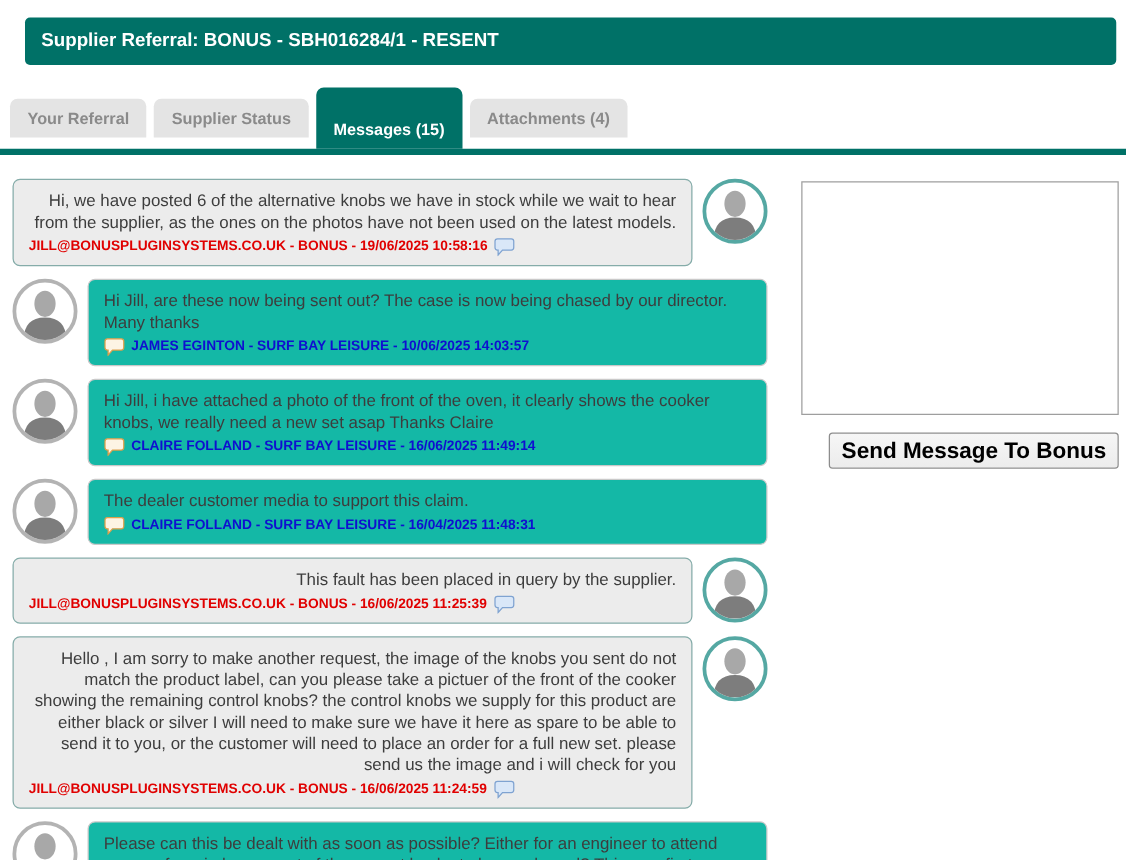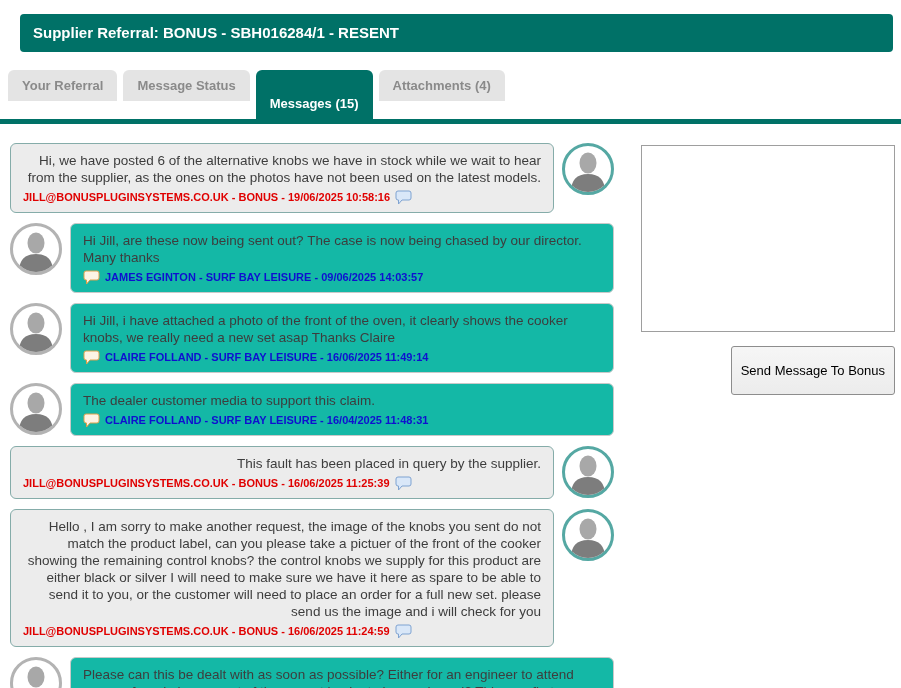--- a/index.html
+++ b/index.html
@@ -17,21 +17,21 @@
   body{
     width:901px;height:688px;overflow:hidden;background:#fff;
     font-family:"Liberation Sans", sans-serif;
   }
   .title-bar{
     margin:14px 8px 0 20px;height:38px;background:var(--teal);
     border-radius:4px;color:#fff;font-weight:bold;font-size:15px;
     line-height:38px;padding-left:13px;
   }
   .tabs{
-    display:flex;align-items:flex-start;gap:6px;
+    display:flex;align-items:center;gap:6px;
     margin:18px 0 0 8px;
   }
   .tab{
     background:var(--tab-bg);color:var(--tab-text);font-weight:bold;
     font-size:13px;padding:8px 14px 8px 14px;border-radius:6px 6px 0 0;
     cursor:pointer;white-space:nowrap;
   }
   .tab.active{background:var(--teal);color:#fff;padding-top:26px;}
   .tab-underline{height:5px;background:var(--teal);width:100%;}
 
@@ -64,41 +64,41 @@
   .bubble-icon{display:inline-flex;flex:0 0 auto;}
 
   .compose{width:254px;display:flex;flex-direction:column;padding-top:2px;}
   .compose textarea{
     width:254px;height:187px;border:1px solid #9e9e9e;background:#fff;
     resize:none;font-family:"Liberation Sans", sans-serif;font-size:13px;
     outline:none;
   }
   .btn-row{display:flex;justify-content:flex-end;margin-top:14px;}
   .send-btn{
-    font-family:"Liberation Sans", sans-serif;font-size:13px;color:#000;
-    padding:16px 9px;background:linear-gradient(#f6f6f6,#ececec);
-    border:1px solid #8d8d8d;border-radius:3px;cursor:pointer;
+    font-family:"Liberation Sans", sans-serif;font-size:18px;color:#000;
+    padding:3px 9px;background:linear-gradient(#f6f6f6,#ececec);
+    border:1px solid #8d8d8d;border-radius:3px;cursor:pointer;font-weight:bold;
   }
 </style>
 </head>
 <body>
 
 <div class="page">
 
   <div class="title-bar">
     <span>Supplier Referral: BONUS - SBH016284/1 - RESENT</span>
   </div>
 
   <div class="tabs" id="tabs">
   <div class="tab">
     <span class="tab-label">Your Referral</span>
   </div>
 
   <div class="tab">
-    <span class="tab-label">Message Status</span>
+    <span class="tab-label">Supplier Status</span>
   </div>
 
   <div class="tab active">
     <span class="tab-label">Messages (15)</span>
   </div>
 
   <div class="tab">
     <span class="tab-label">Attachments (4)</span>
   </div>
 </div>
@@ -134,21 +134,21 @@
   </svg>
 </div>
     <div class="bubble dealer">
       <div class="msg-text">Hi Jill, are these now being sent out? The case is now being chased by our director. Many thanks</div>
       <div class="msg-footer">
         <span class="bubble-icon">
   <svg width="17" height="15" viewBox="0 0 17 15">
     <path d="M3 1 H14 Q16 1 16 3 V8 Q16 10 14 10 H7 L3.5 14 V10 H3 Q1 10 1 8 V3 Q1 1 3 1 Z" fill="#fdf4e4" stroke="#dfa04a" stroke-width="1"></path>
   </svg>
 </span>
-        <span class="footer-text">JAMES EGINTON - SURF BAY LEISURE - 09/06/2025 14:03:57</span>
+        <span class="footer-text">JAMES EGINTON - SURF BAY LEISURE - 10/06/2025 14:03:57</span>
       </div>
     </div>
   </div>
 
   <div class="msg-row left">
     <div class="avatar dealer">
   <svg width="44" height="44" viewBox="0 0 44 44">
     <ellipse cx="22" cy="15" rx="8.5" ry="10.5" fill="#a8a8a8"></ellipse>
     <path d="M5 44 Q5 26 22 26 Q39 26 39 44 Z" fill="#7d7d7d"></path>
   </svg>

